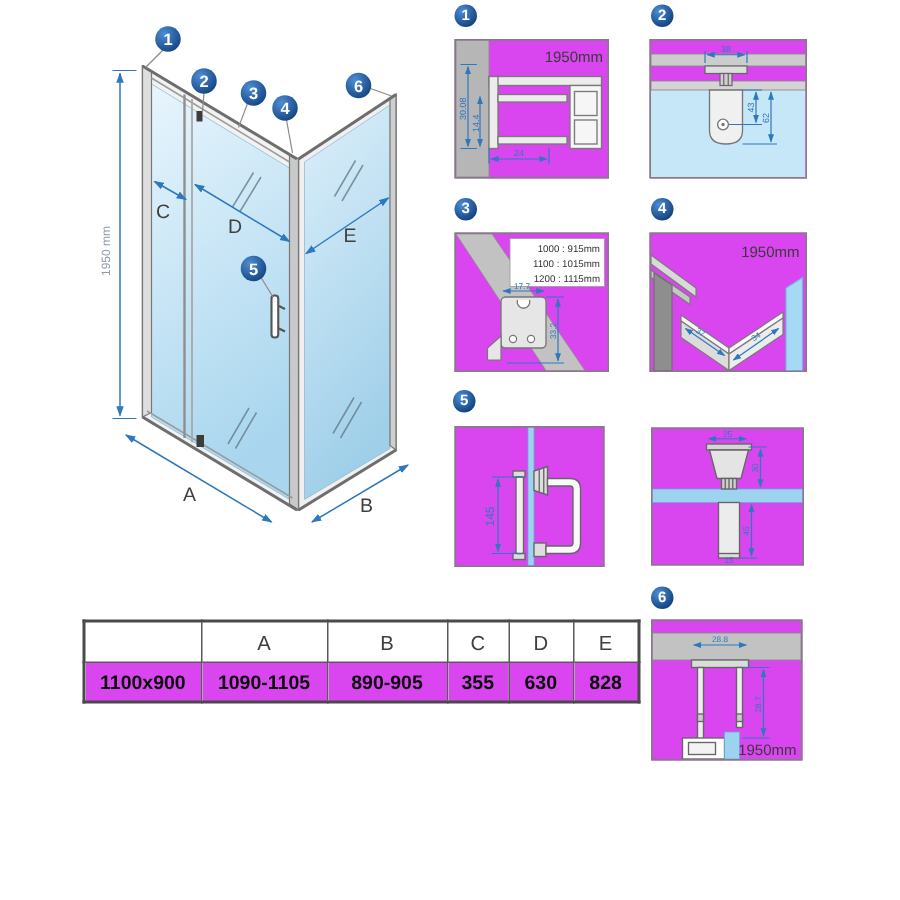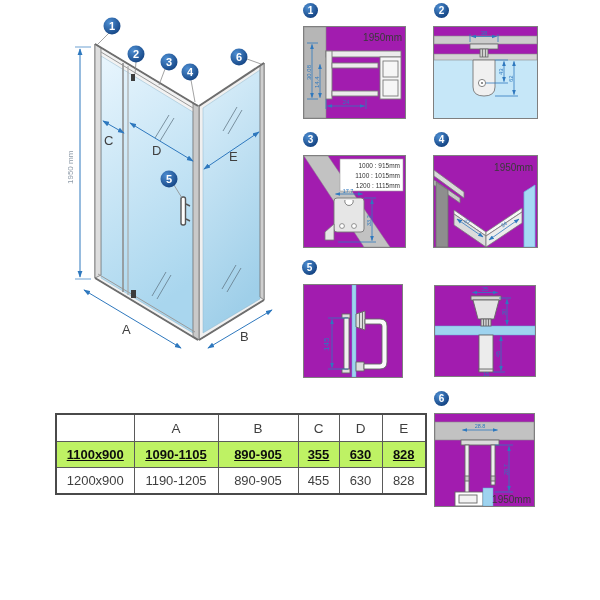--- a/index.html
+++ b/index.html
@@ -1,28 +1,28 @@
 <!DOCTYPE html>
 <html><head>
 <meta charset="utf-8">
 <style>
   html,body{margin:0;padding:0;}
   body{width:600px;height:600px;position:relative;background:#ffffff;
        font-family:"Liberation Sans",sans-serif;overflow:hidden;}
   svg{font-family:"Liberation Sans",sans-serif;}
-  .panel{position:absolute;border:1px solid #7f7f7f;background:#a21caf;box-sizing:border-box;}
+  .panel{position:absolute;border:1px solid #7f7f7f;background:#d946ef;box-sizing:border-box;}
   .badge{position:absolute;width:15px;height:15px;border-radius:50%;
          background:radial-gradient(circle at 35% 30%, #4d8ed2, #11407f 78%);
          color:#fff;font-size:10px;font-weight:bold;line-height:15px;text-align:center;}
   #spec-table{position:absolute;left:55px;top:413px;border-collapse:collapse;
               border:2px solid #4a4a4a;table-layout:fixed;font-size:13px;color:#3f3f3f;}
   #spec-table th,#spec-table td{border:1px solid #5a5a5a;text-align:center;
               padding:0;height:25px;font-weight:normal;overflow:hidden;white-space:nowrap;}
   #spec-table th{height:26px;font-size:13.5px;}
-  #spec-table tr.hl td{background:#bef264;font-weight:bold;color:#0d0d0d;text-decoration:underline;}
+  #spec-table tr.hl td{background:#d946ef;font-weight:bold;color:#0d0d0d;}
   .dimtxt{fill:#2e78be;}
   .lbl{fill:#3f3f3f;font-size:13px;}
 </style>
 </head>
 <body>
 
 <svg width="0" height="0" style="position:absolute" aria-hidden="true">
   <defs>
     <marker id="mE" orient="auto" markerWidth="7" markerHeight="6" refX="6.2" refY="2.5">
       <path d="M0,0 L7,2.5 L0,5 Z" fill="#2e78be"></path>
@@ -342,22 +342,14 @@
     <th>E</th>
   </tr>
   <tr class="hl">
     <td>1100x900</td>
     <td>1090-1105</td>
     <td>890-905</td>
     <td>355</td>
     <td>630</td>
     <td>828</td>
   </tr>
-  <tr>
-    <td>1200x900</td>
-    <td>1190-1205</td>
-    <td>890-905</td>
-    <td>455</td>
-    <td>630</td>
-    <td>828</td>
-  </tr>
 </tbody>
   </table>
 
 </body></html>

